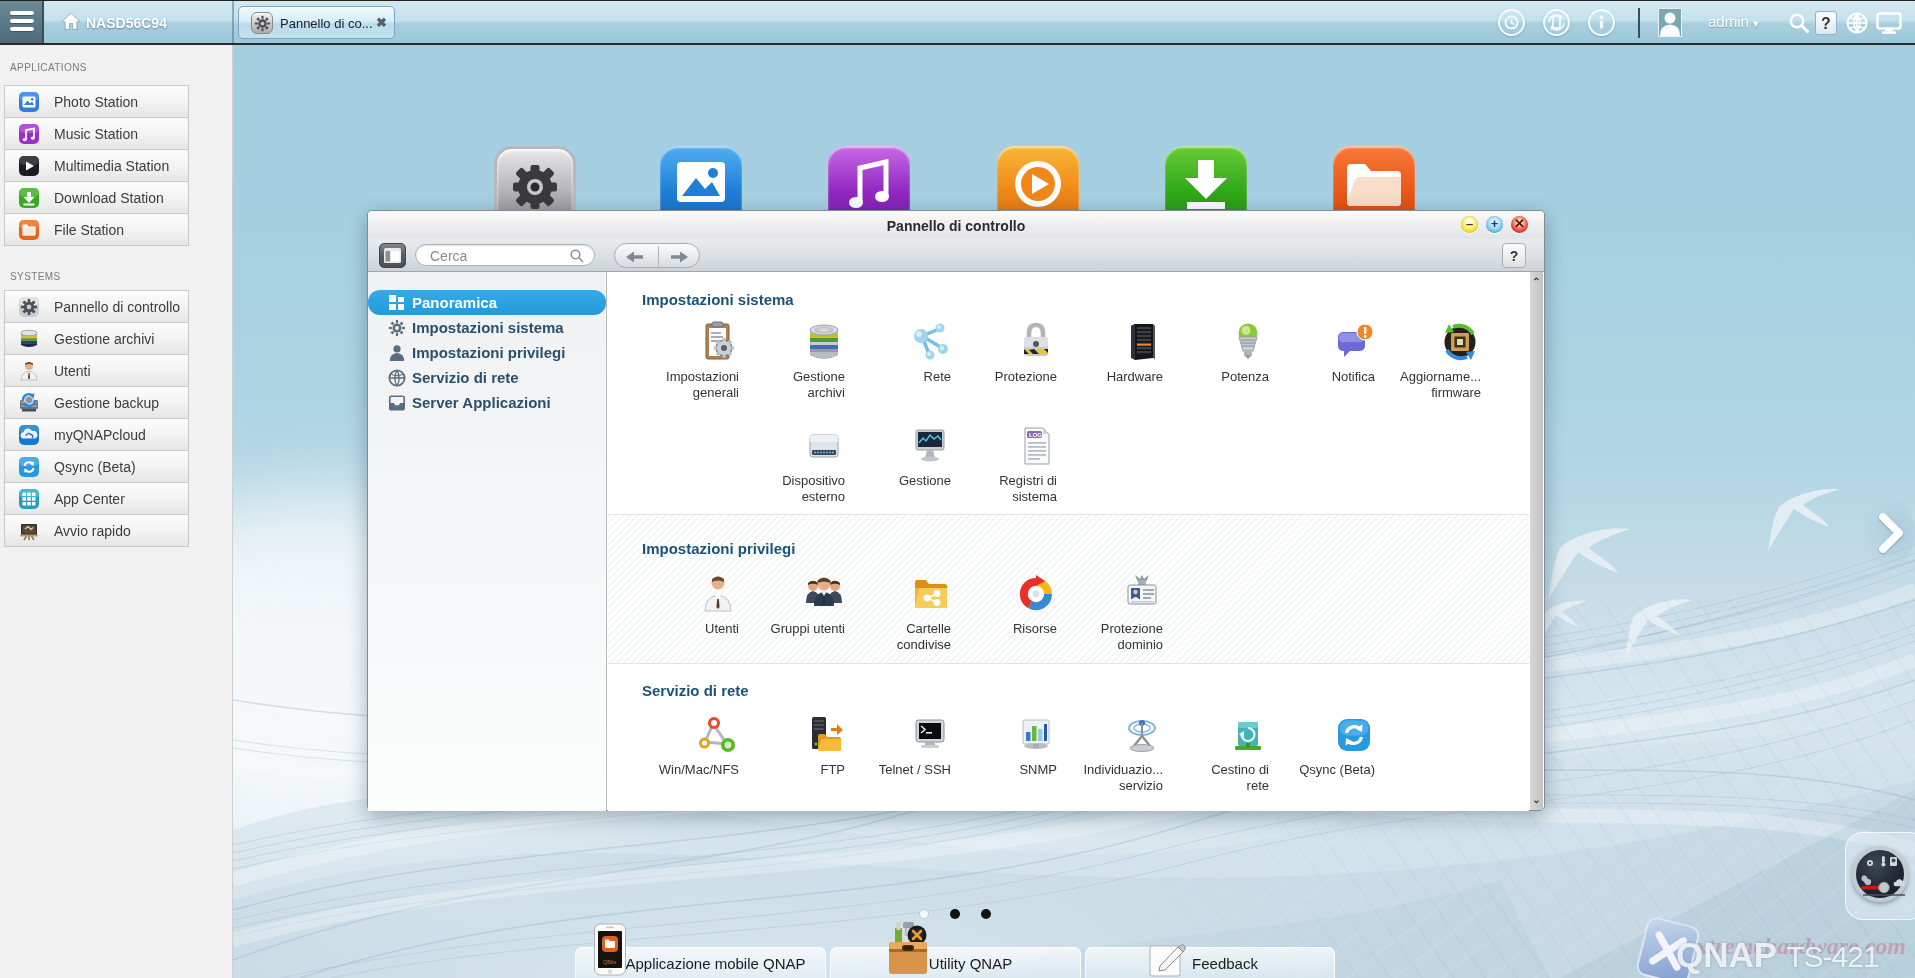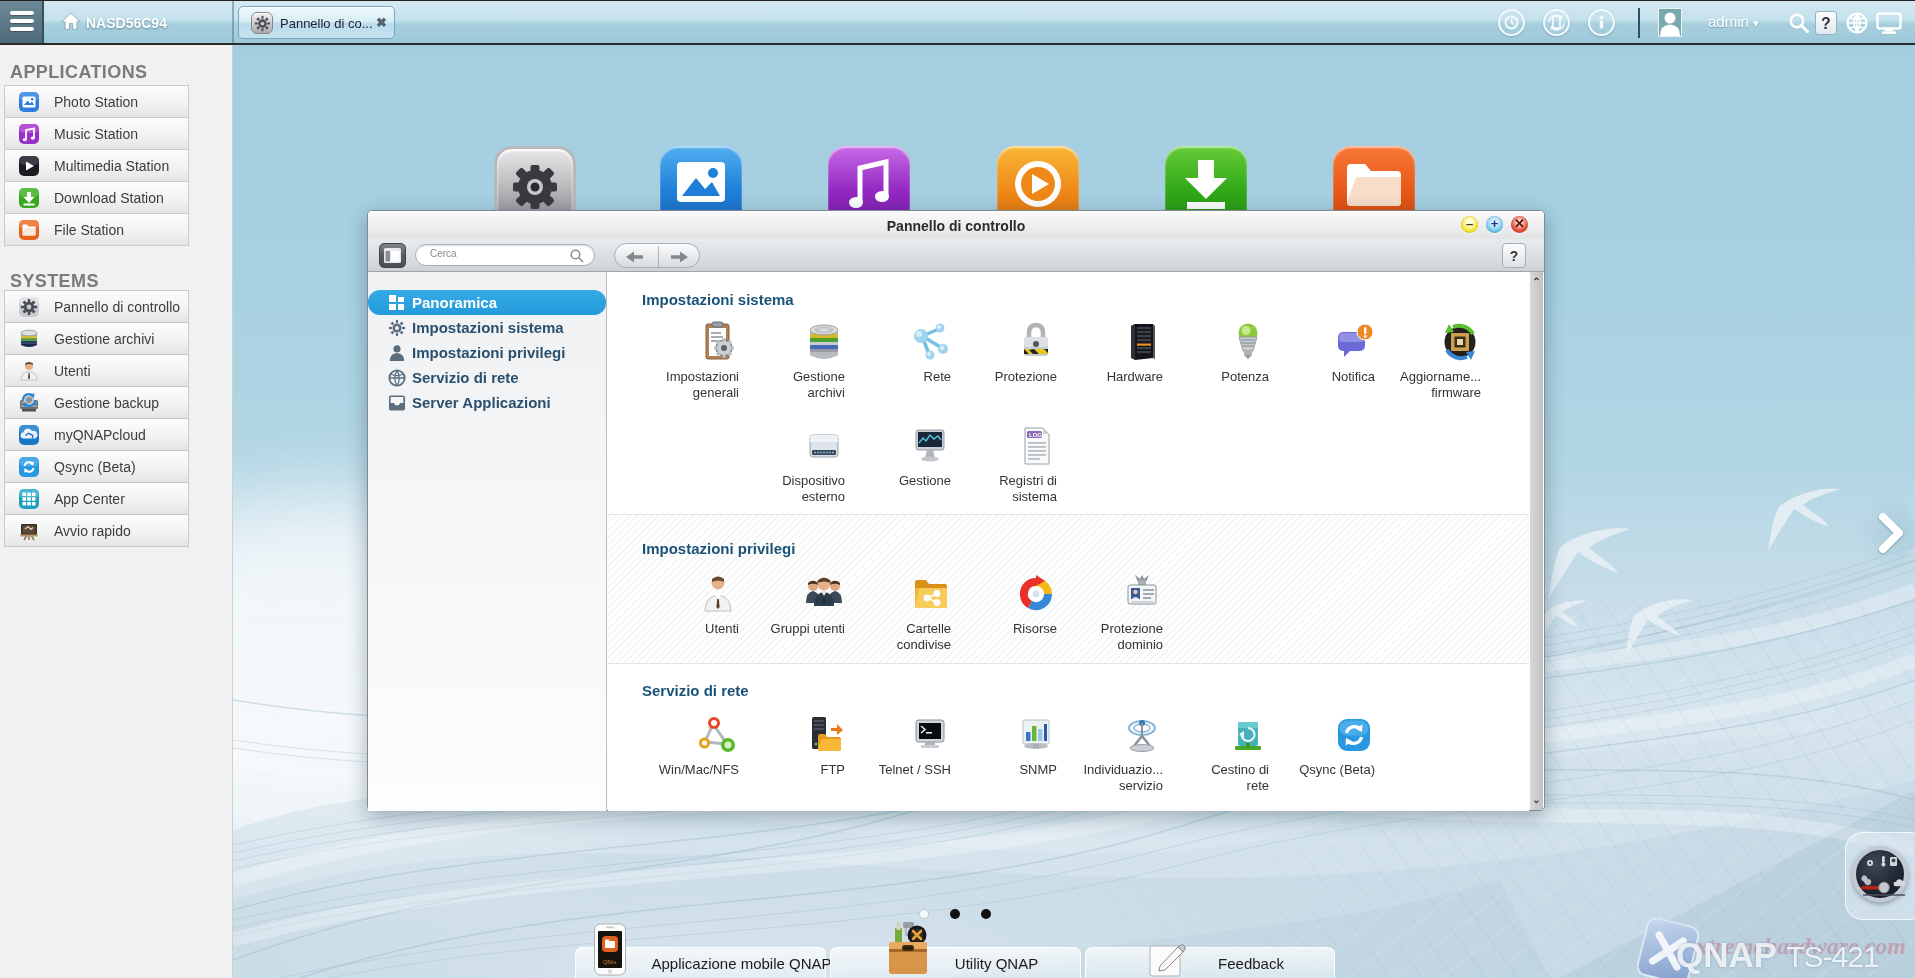--- a/index.html
+++ b/index.html
@@ -29,41 +29,41 @@
 #toptab .x { position:absolute; right:7px; top:8px; font-size:13px; color:#55626e; font-weight:bold; }
 
 .tbico { position:absolute; top:8px; width:27px; height:27px; border:2px solid #f4fafc; border-radius:50%;
   box-shadow:0 1px 2px rgba(60,100,120,.35); }
 #avatar { position:absolute; left:1658px; top:7px; width:24px; height:29px; background:#7aa9ab; border:1px solid #e8f2f4; }
 #admin { position:absolute; left:1708px; top:12px; color:#fff; font-size:15px; text-shadow:0 1px 1px rgba(40,80,100,.4); }
 #topdivider { position:absolute; left:1638px; top:7px; width:2px; height:30px; background:#33505e; }
 
 
 #sidebar { position:absolute; left:0; top:45px; width:233px; height:933px; background:#f1f1f1; border-right:1px solid #cfcfcf; z-index:40; }
-.sbhead { position:absolute; left:10px; color:#7b7b7b; font-size:18px; font-weight:bold; letter-spacing:.4px; }
+.sbhead { position:absolute; left:10px; color:#7b7b7b; font-size:10px; font-weight:normal; letter-spacing:.4px; }
 .sblist { position:absolute; left:4px; width:185px; border:1px solid #c9c9c9; border-bottom:none; }
 .sbitem { position:relative; height:32px; border-bottom:1px solid #c9c9c9;
   background:linear-gradient(180deg,#fdfdfd 0%,#f2f2f2 55%,#e5e5e5 100%); }
 .sbitem .lbl { position:absolute; left:49px; top:8px; font-size:14px; color:#3c3c3c; }
 .sbitem .ic { position:absolute; left:13px; top:5px; width:22px; height:22px; }
 
 
 #win { position:absolute; left:367px; top:210px; width:1178px; height:601px; z-index:30;
   border:1px solid #808a90; border-radius:5px; background:#fff;
   box-shadow:0 5px 20px rgba(30,60,80,.38); }
 #wtitle { position:absolute; left:0; top:0; width:100%; height:28px; border-radius:4px 4px 0 0;
   background:linear-gradient(180deg,#fbfbfb 0%,#ececee 60%,#e2e4e6 100%); }
 #wtitle .t { position:absolute; left:0; right:0; top:7px; text-align:center; font-size:14px; font-weight:bold; color:#2b2b2b; }
 .wbtn { position:absolute; top:5px; width:17px; height:17px; border-radius:50%; font-size:13px; font-weight:bold; text-align:center; line-height:16px; box-shadow:0 1px 1px rgba(255,255,255,.8), inset 0 0 1px rgba(0,0,0,.3); }
 #wtool { position:absolute; left:0; top:28px; width:100%; height:33px;
   background:linear-gradient(180deg,#e9ecee 0%,#dadfe2 55%,#ccd2d6 100%); border-bottom:1px solid #9fa6ab; }
 #panebtn { position:absolute; left:11px; top:4px; width:27px; height:25px; border-radius:5px; border:1px solid #3f4549;
   background:linear-gradient(180deg,#7e868c 0%,#555d63 50%,#494f55 100%); }
 #searchbox { position:absolute; left:47px; top:5px; width:180px; height:22px; border-radius:11px; border:1px solid #aab2b8; background:#fff; box-shadow:inset 0 1px 2px rgba(0,0,0,.12); }
-#searchbox .ph { position:absolute; left:14px; top:3px; color:#8a8a8a; font-size:10px; }
+#searchbox .ph { position:absolute; left:14px; top:3px; color:#8a8a8a; font-size:14px; }
 #navbtns { position:absolute; left:246px; top:4px; width:86px; height:25px; border:1px solid #a8afb4; border-radius:13px;
   background:linear-gradient(180deg,#fcfcfc,#d8dcdf); }
 #helpbtn { position:absolute; right:18px; top:4px; width:24px; height:25px; border:1px solid #a8afb4; border-radius:4px;
   background:linear-gradient(180deg,#fdfdfd,#dde1e4); text-align:center; line-height:24px; font-size:14px; font-weight:bold; color:#333; }
 
 #wnav { position:absolute; left:0; top:61px; width:239px; height:539px; background:linear-gradient(180deg,#eff1f2 0%,#f5f6f7 45%,#fcfdfd 100%); border-right:1px solid #b8bcc0; }
 .wnavitem { position:relative; height:25px; }
 .wnavitem .lbl { position:absolute; left:44px; top:4px; font-size:15px; font-weight:bold; color:#2a506e; }
 .wnavitem.sel { background:linear-gradient(180deg,#35aae6 0%,#239ada 100%);border-radius:12px; }
 .wnavitem.sel .lbl { color:#fff; }
@@ -78,21 +78,21 @@
   repeating-linear-gradient(135deg, #f5f6f6 0px, #f5f6f6 2px, #ffffff 2px, #ffffff 5px); }
 
 #wscroll { position:absolute; right:1px; top:61px; width:13px; height:538px; background:linear-gradient(90deg,#d8d8d8,#c2c2c2); }
 .scrollarrow { position:absolute; left:0; width:13px; height:16px; color:#3a3a3a; font-size:10px; text-align:center; line-height:16px; font-weight:bold; }
 
 
 .dska { position:absolute; top:146px; width:82px; height:82px; border-radius:18px; }
 #dots { position:absolute; left:919px; top:905px; }
 #dots span { display:inline-block; width:10px; height:10px; border-radius:50%; margin-right:21px; }
 .dockbtn { position:absolute; top:947px; height:31px; border:1px solid rgba(255,255,255,.9); border-bottom:none; border-radius:7px 7px 0 0;
-  background:linear-gradient(180deg,rgba(255,255,255,.72),rgba(235,244,249,.55));padding-left:26px; }
+  background:linear-gradient(180deg,rgba(255,255,255,.72),rgba(235,244,249,.55)); }
 .dockbtn .lbl { position:absolute; width:100%; text-align:center; top:7px; font-size:15px; color:#1b1b1b; }
 #rarrow { position:absolute; left:1855px; top:495px; width:60px; height:76px; border-radius:50%;
   background:radial-gradient(circle at 70% 50%, rgba(130,170,190,.28), rgba(160,200,220,0) 68%); }
 </style>
 </head>
 <body>
 <div id="desktop">
 <svg id="bgsvg" width="1915" height="978" viewBox="0 0 1915 978">
   <defs>
         <filter id="blur30" x="-50%" y="-50%" width="200%" height="200%">

